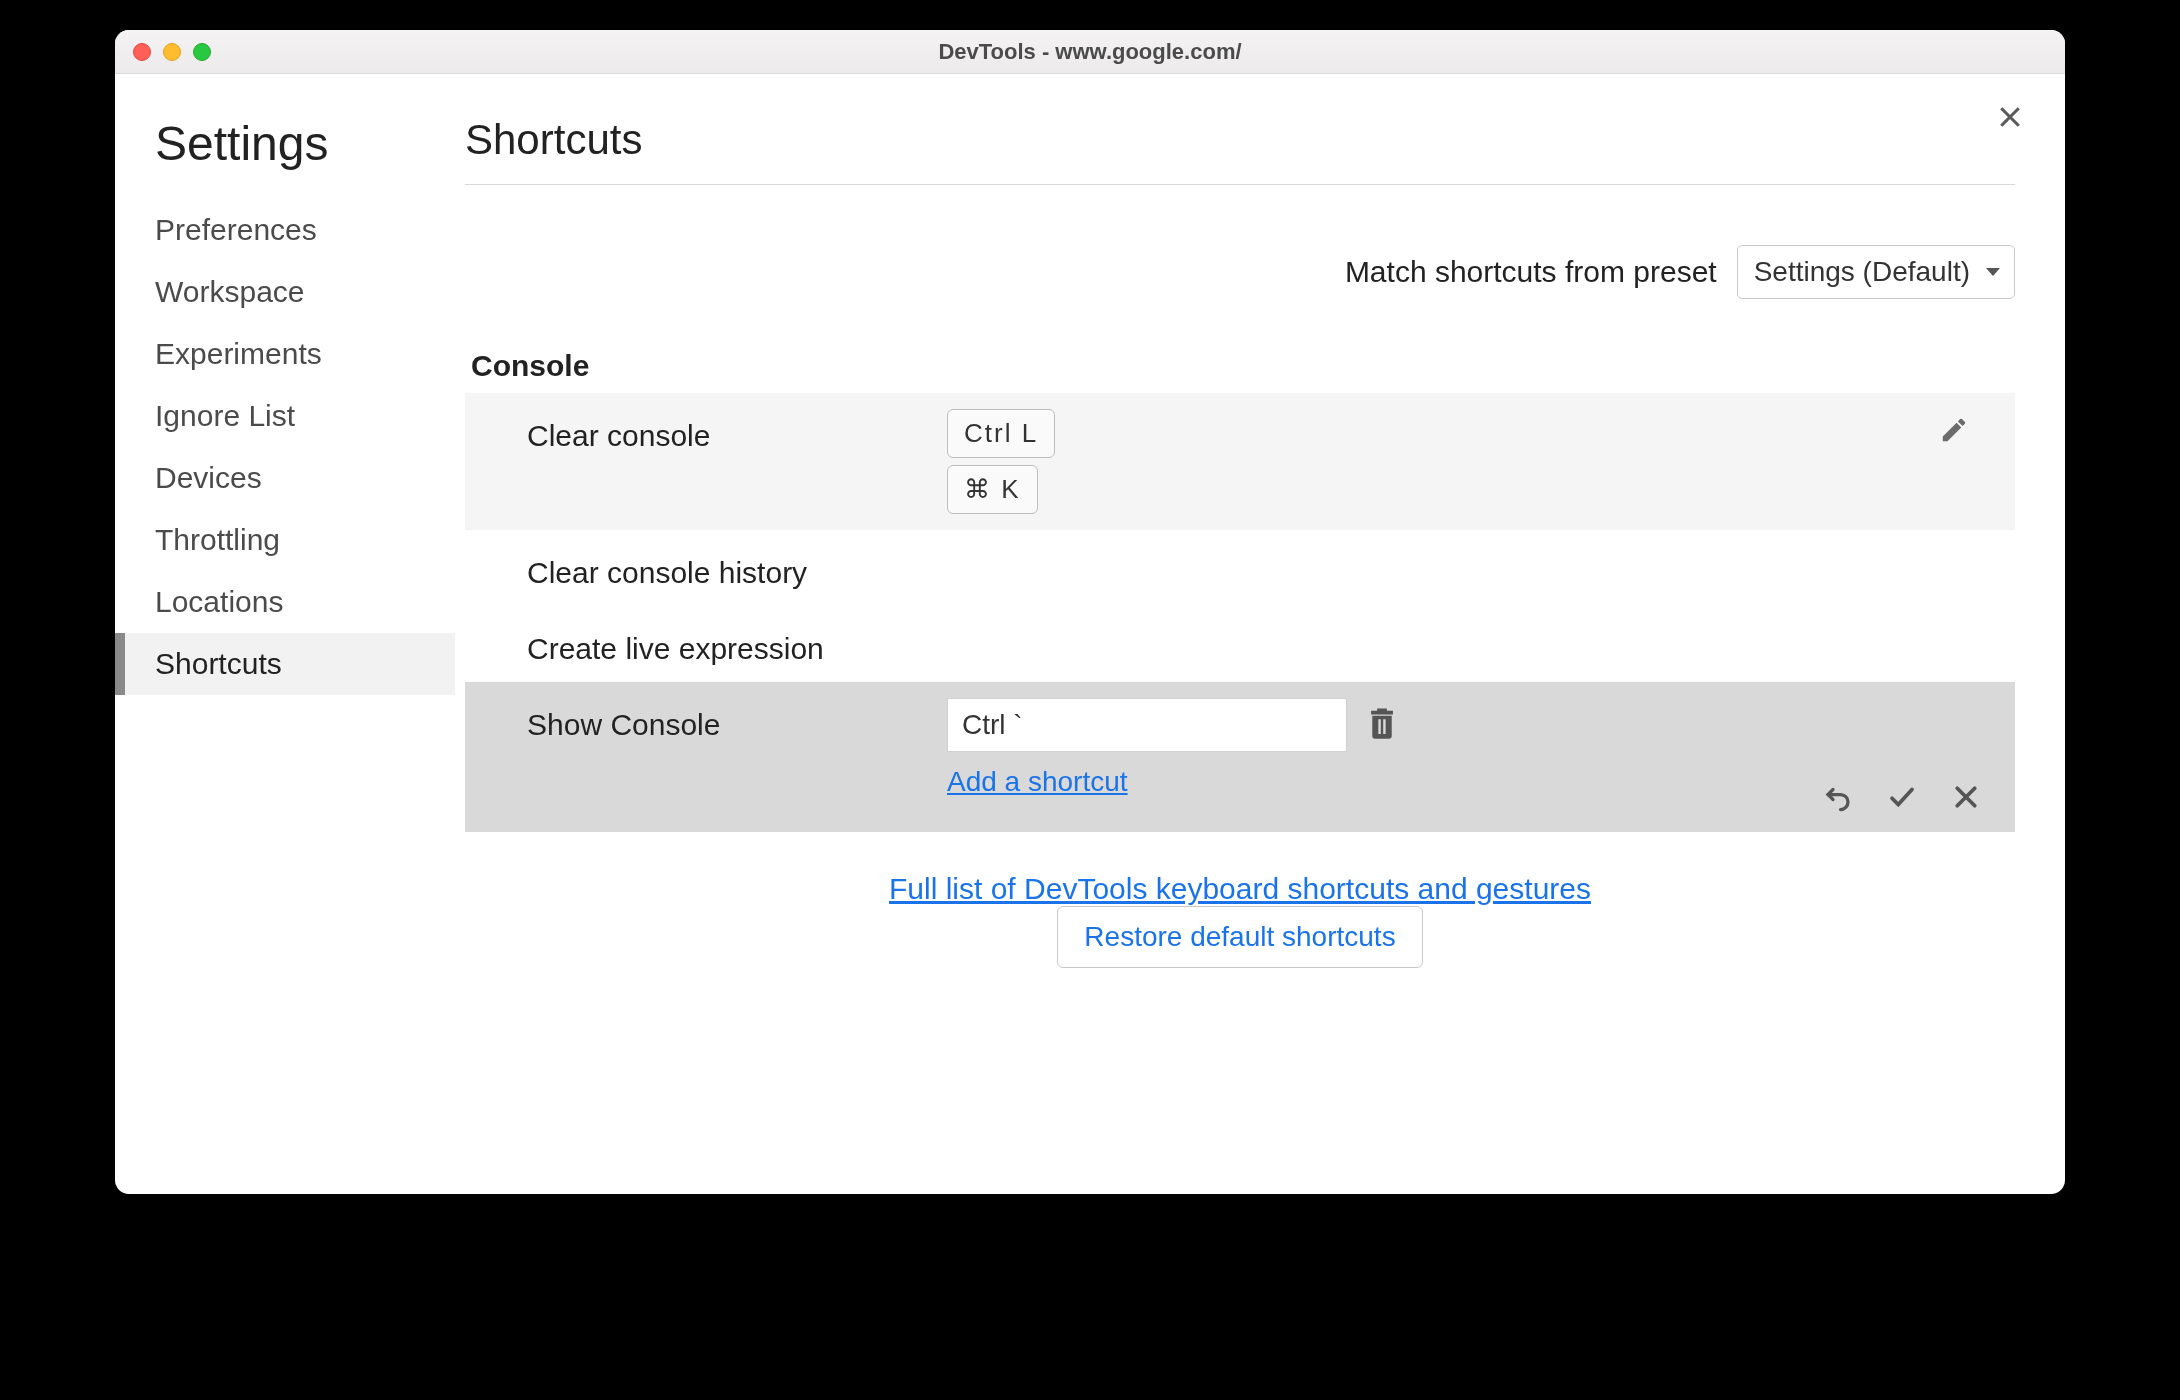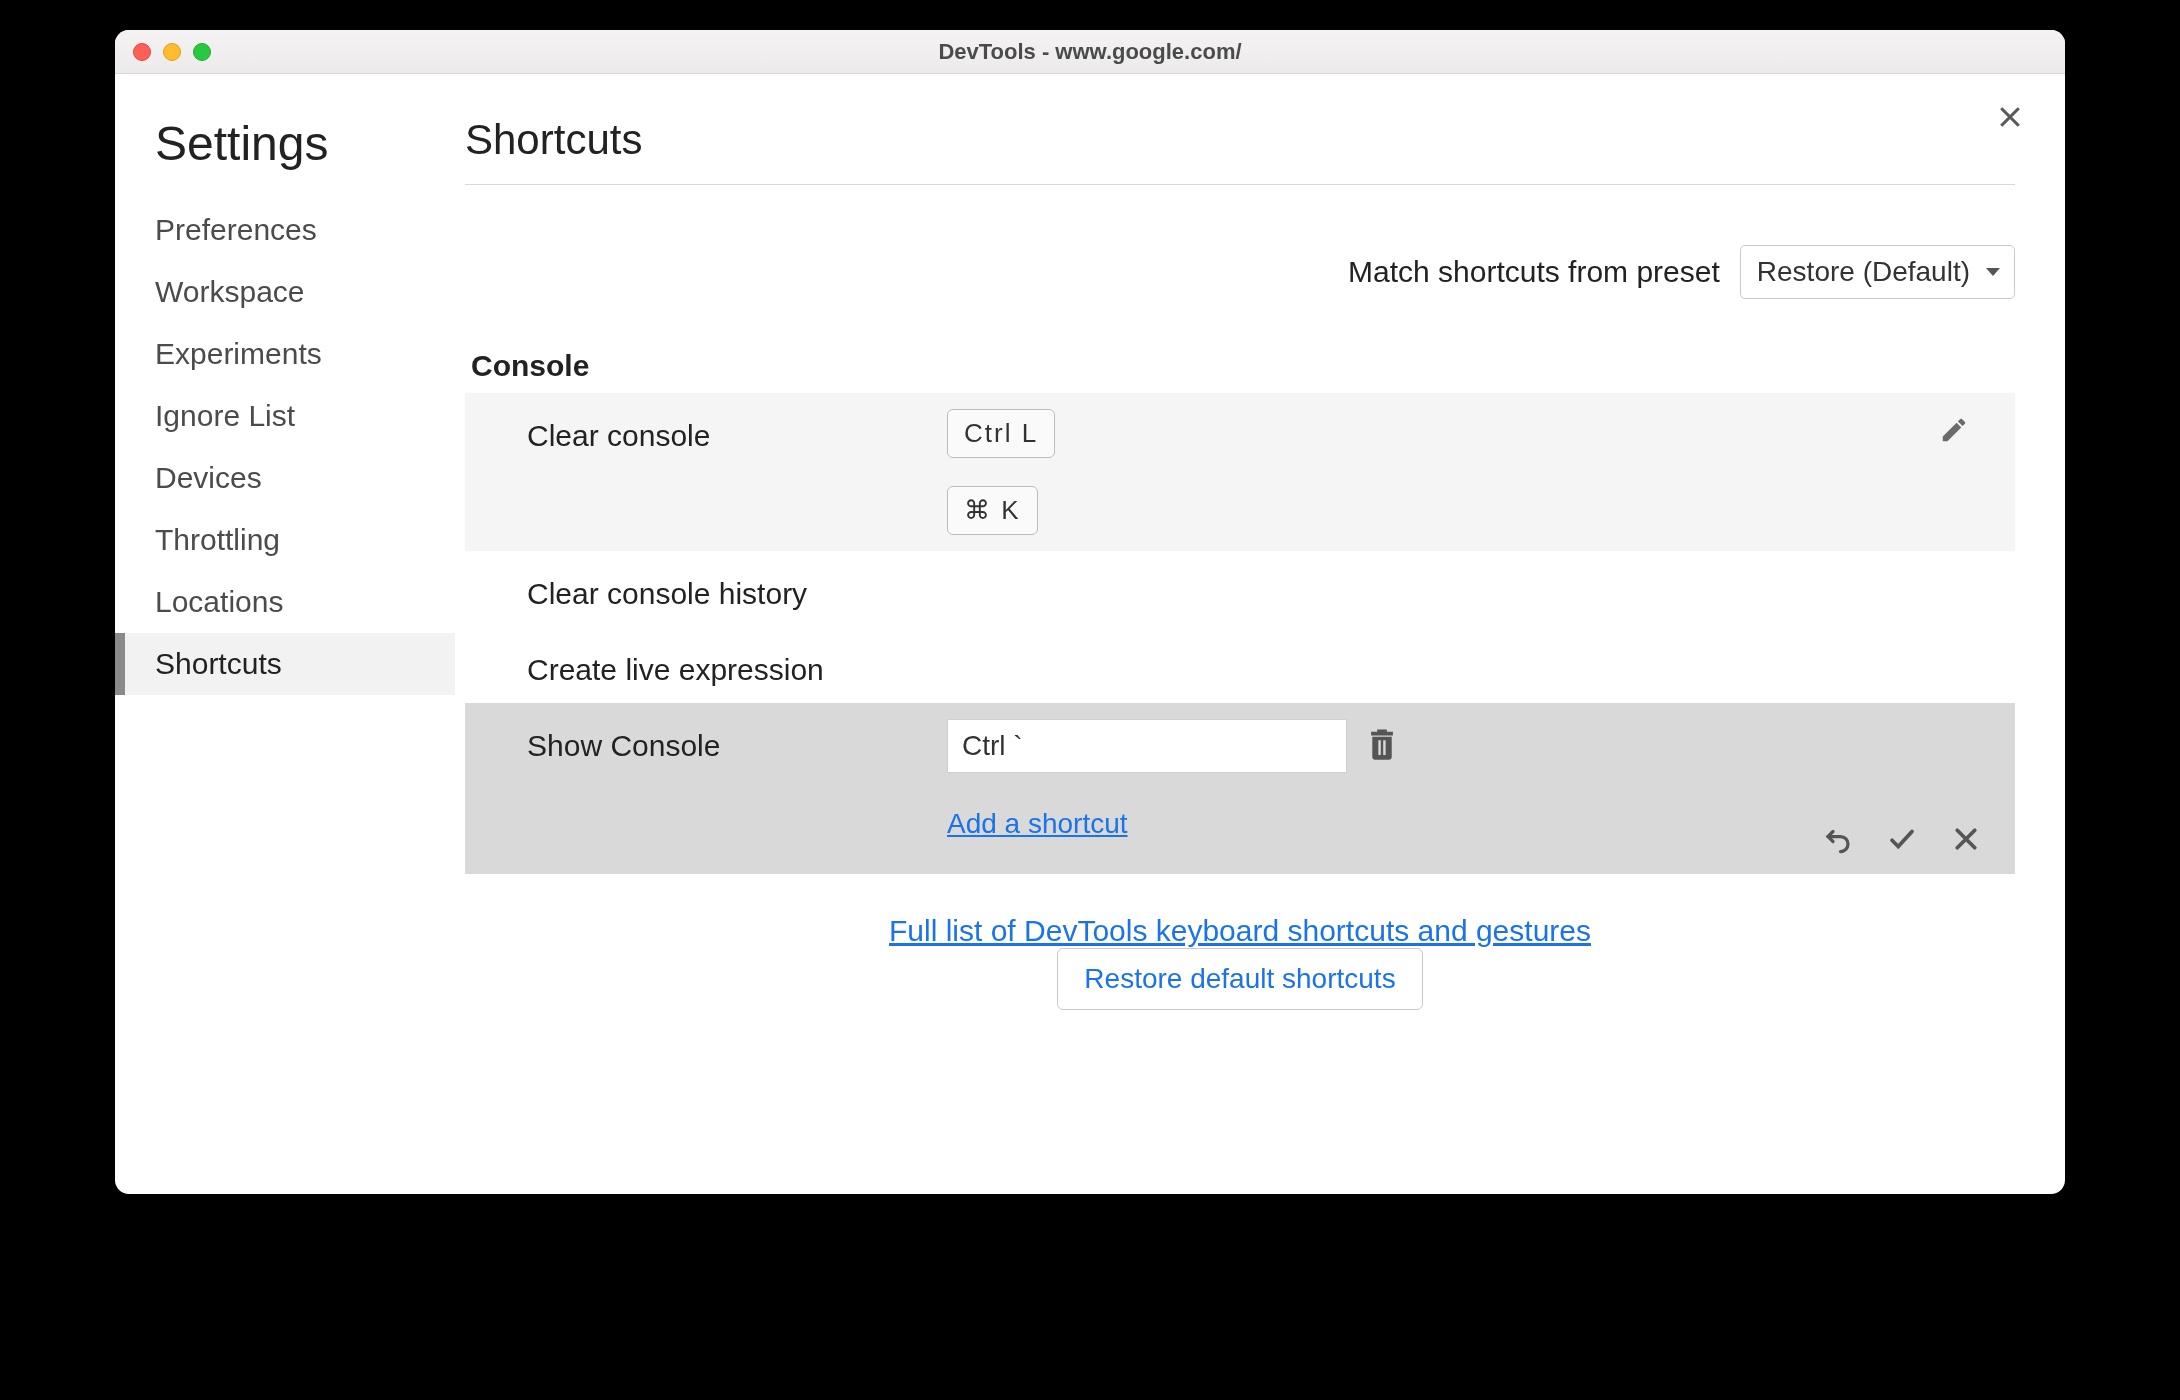--- a/index.html
+++ b/index.html
@@ -139,21 +139,21 @@
     min-height: 64px;
   }
   .row.shaded { background: #f5f5f5; }
   .row.editing { background: #d9d9d9; }
   .row .label {
     width: 420px;
     font-size: 30px;
     color: #222;
     padding-top: 10px;
   }
-  .keys-col { display: flex; flex-direction: column; gap: 28px; align-items: flex-start; }
+  .keys-col { display: flex; flex-direction: column; gap: 7px; align-items: flex-start; }
   .key-chip {
     border: 1px solid #bdbdbd;
     border-radius: 6px;
     background: #fafafa;
     padding: 8px 16px;
     font-size: 26px;
     color: #333;
     letter-spacing: 2px;
   }
   .pencil {
@@ -247,21 +247,21 @@
       <div class="side-item">Locations</div>
       <div class="side-item active">Shortcuts</div>
     </aside>
 
     <main class="main">
       <h2>Shortcuts</h2>
 
       <div class="preset-row">
         <span>Match shortcuts from preset</span>
         <div class="select">
-          <span>Restore (Default)</span>
+          <span>Settings (Default)</span>
         </div>
       </div>
 
       <div class="section-head">Console</div>
 
       <div class="row shaded">
         <div class="label">Clear console</div>
         <div class="keys-col">
           <span class="key-chip">Ctrl L</span>
           <span class="key-chip">⌘ K</span>

